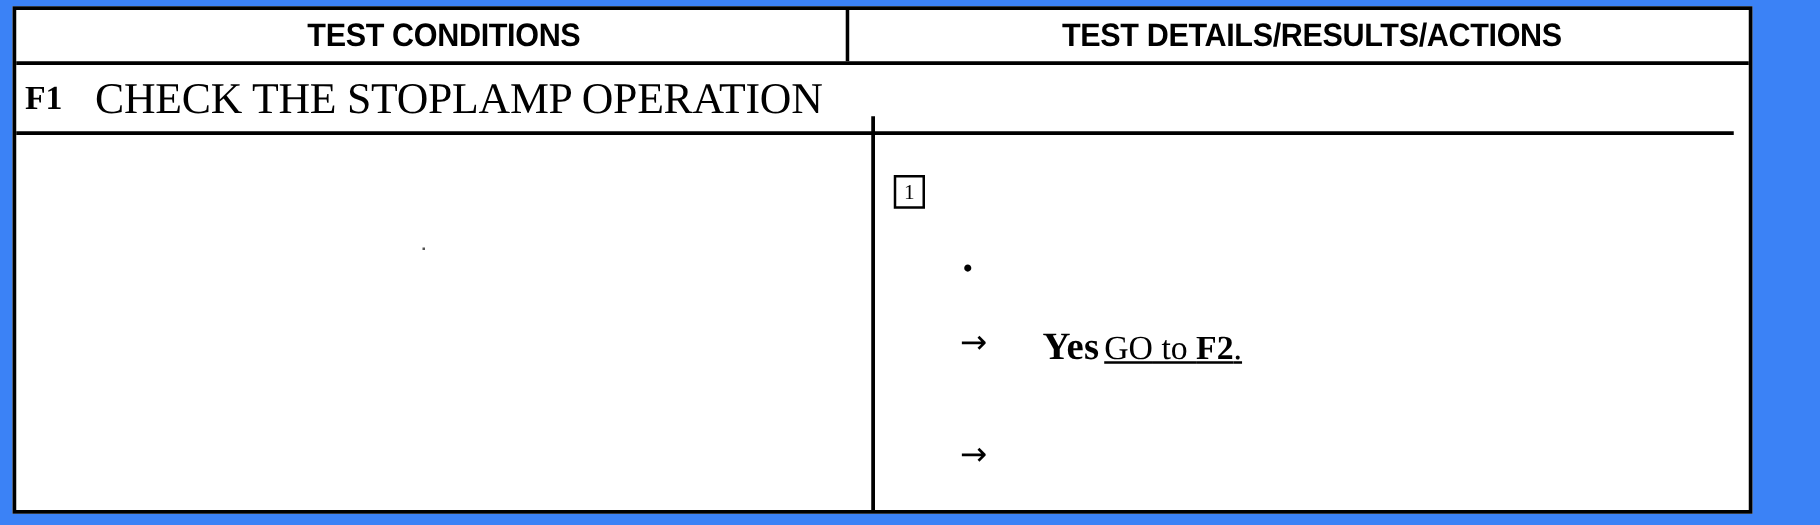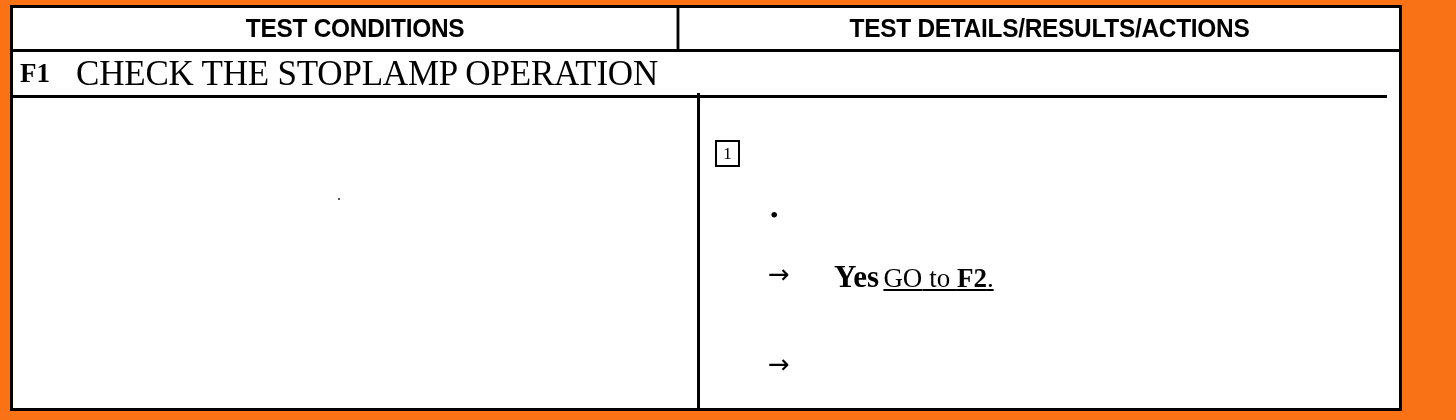--- a/index.html
+++ b/index.html
@@ -14,21 +14,21 @@
     overflow: hidden;
     font-family: "Liberation Serif", serif;
     color: #000000;
     -webkit-font-smoothing: none;
   }
 
   .page {
     position: relative;
     width: 1456px;
     height: 420px;
-    background: #f97316;
+    background: #3b82f6;
   }
 
   
   .table {
     position: absolute;
     left: 10px;
     top: 5px;
     width: 1392px;
     height: 406px;
     border: 3px solid #000000;
@@ -69,21 +69,21 @@
     left: 687px;
     right: 0;
   }
 
   
   .section-row {
     position: absolute;
     left: 0;
     top: 44px;
     right: 12px;
-    height: 46px;
+    height: 56px;
     border-bottom: 3px solid #000000;
     box-sizing: border-box;
     display: flex;
     align-items: center;
     padding-left: 7px;
     text-align: center;
   }
   .section-code {
     font-weight: bold;
     font-size: 27px;

